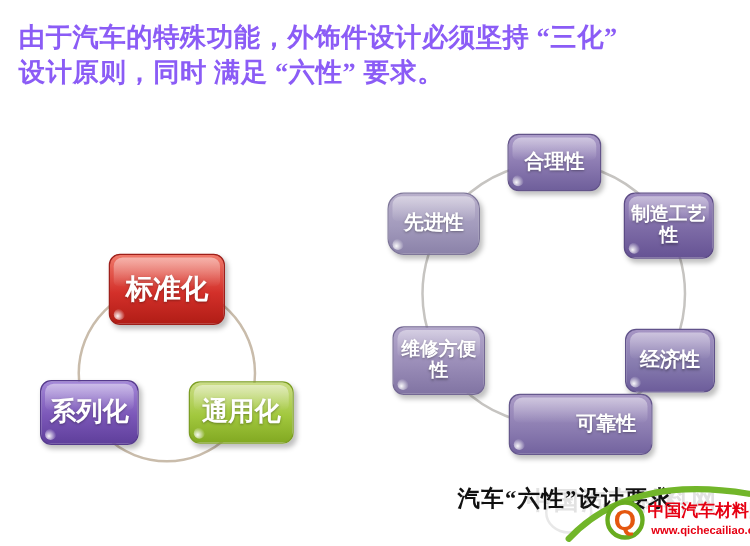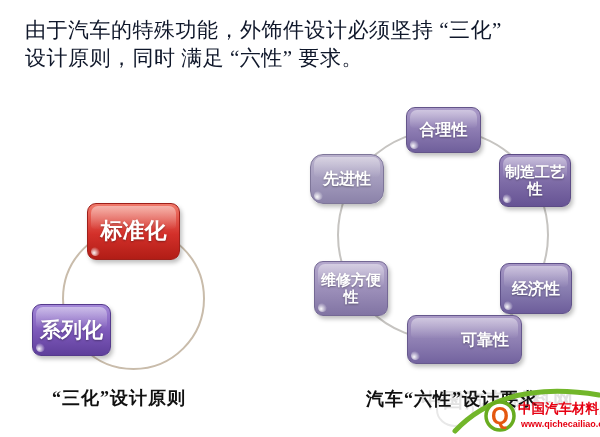--- a/index.html
+++ b/index.html
@@ -3,24 +3,24 @@
 <meta charset="utf-8">
 <style>
   html,body{margin:0;padding:0;background:#888;}
   .slide{
     position:relative;width:600px;height:437px;background:#ffffff;
     overflow:hidden;font-family:"Liberation Sans","DejaVu Sans",sans-serif;
     margin:0 auto;
   }
   
   .title{
-    position:absolute;left:25px;top:16px;width:548px;
+    position:absolute;left:15px;top:16px;width:548px;
     font-family:"Liberation Serif","DejaVu Serif",serif;
-    font-weight:normal;font-size:21px;line-height:28px;
-    color:#0f172a;letter-spacing:0.5px;
+    font-weight:bold;font-size:21px;line-height:28px;
+    color:#8b5cf6;letter-spacing:0.5px;
   }
   
   .gbox{
     position:absolute;display:flex;align-items:center;justify-content:center;
     border-radius:9px;border:1px solid #555;
     color:#fff;font-weight:bold;text-align:center;
     box-shadow:2px 3px 4px rgba(0,0,0,0.25);
     text-shadow:0 1px 2px rgba(0,0,0,0.35);
     z-index:2;line-height:1.12;
   }
@@ -80,22 +80,24 @@
   </div>
 
   <div class="ring ring-left"></div>
 
   <div class="gbox ln0" style="background: linear-gradient(rgb(240, 121, 106) 0%, rgb(211, 48, 42) 55%, rgb(177, 29, 22) 100%); border-color: rgb(158, 31, 26);">
     <span>标准化</span>
   </div>
   <div class="gbox ln1" style="background: linear-gradient(rgb(164, 136, 216) 0%, rgb(123, 87, 184) 55%, rgb(95, 63, 155) 100%); border-color: rgb(85, 58, 140); align-items: center;">
     <span>系列化</span>
   </div>
+  <div class="gbox ln2" style="background: linear-gradient(rgb(203, 221, 134) 0%, rgb(162, 200, 62) 55%, rgb(130, 169, 34) 100%); border-color: rgb(124, 158, 35);">
+    <span>通用化</span>
+  </div>
 
-  <div class="caption caption-left">“三化”设计原则</div>
 
   <div class="ring ring-right"></div>
 
   <div class="gbox rn0" style="background: linear-gradient(rgb(171, 155, 201) 0%, rgb(138, 121, 176) 55%, rgb(111, 95, 155) 100%); border-color: rgb(99, 84, 137);">
     <span>合理性</span>
   </div>
   <div class="gbox rn1" style="background: linear-gradient(rgb(158, 140, 192) 0%, rgb(125, 107, 166) 55%, rgb(102, 83, 148) 100%); border-color: rgb(92, 75, 133);">
     <span>制造工艺性</span>
   </div>
   <div class="gbox rn2" style="background: linear-gradient(rgb(166, 149, 196) 0%, rgb(135, 124, 175) 55%, rgb(109, 93, 155) 100%); border-color: rgb(96, 82, 138);">

